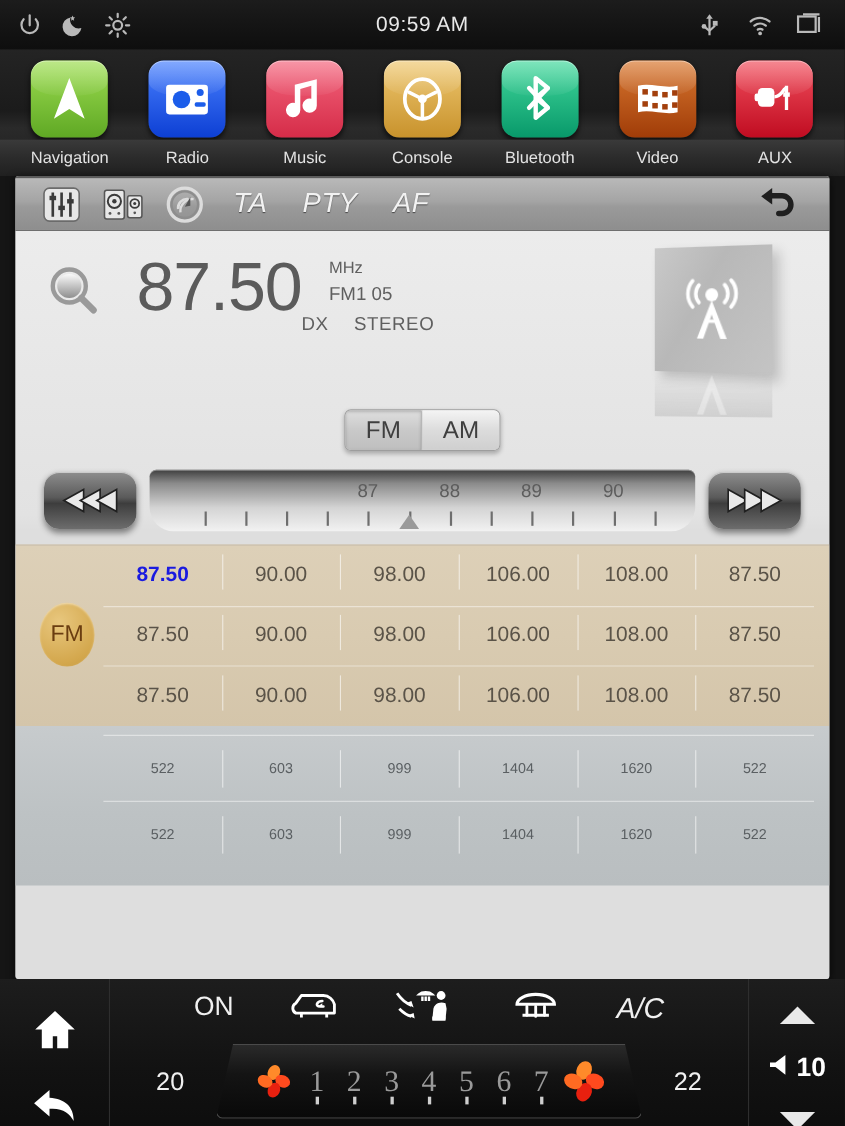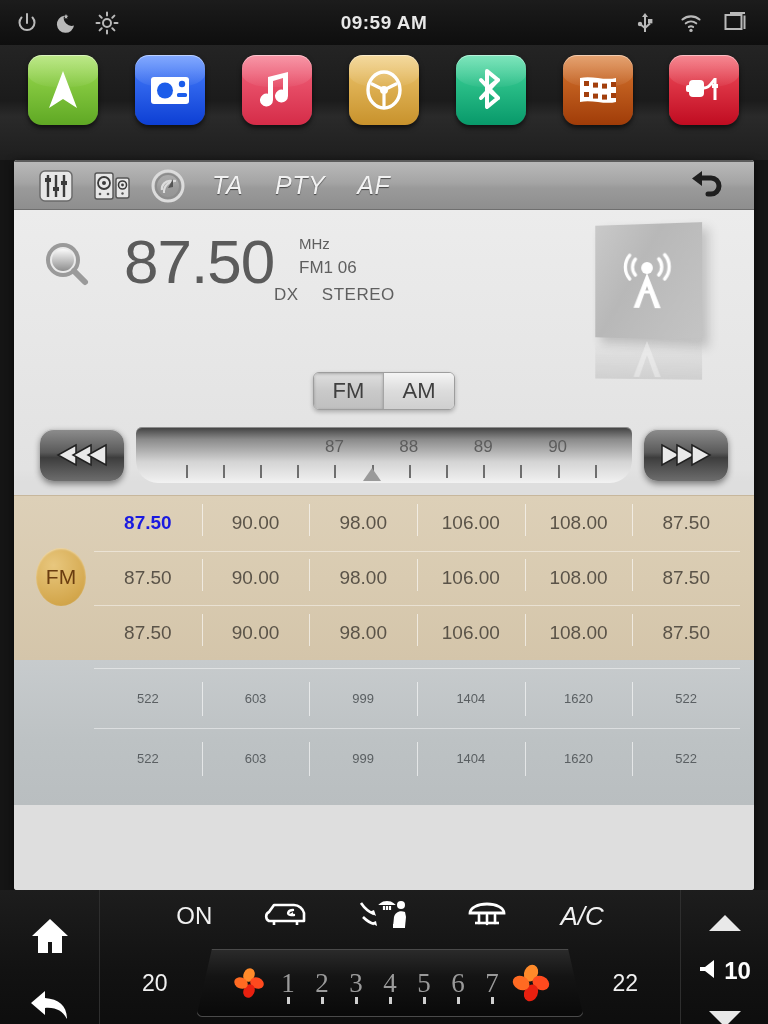--- a/index.html
+++ b/index.html
@@ -13,21 +13,21 @@
   .statusbar{
     position:absolute; top:0; left:0; width:768px; height:45px;
     background:linear-gradient(180deg,#1c1c1c 0%,#141414 55%,#0e0e0e 100%);
     display:flex; align-items:center;
   }
   .sb-left{ display:flex; align-items:center; gap:14px; padding-left:14px; }
   .sb-right{ display:flex; align-items:center; gap:20px; margin-left:auto; padding-right:18px; }
   .sb-ico{ width:26px; height:26px; display:flex; align-items:center; justify-content:center; }
   .sb-time{
     position:absolute; left:0; right:0; text-align:center;
-    color:#e8e8e8; font-size:19px; letter-spacing:.5px; pointer-events:none;font-weight:bold;
+    color:#e8e8e8; font-size:19px; letter-spacing:.5px; pointer-events:none;
   }
 
   
   .approw{
     position:absolute; top:45px; left:0; width:768px; height:115px;
     background:linear-gradient(180deg,#242424 0%,#1b1b1b 48%,#2a2a2a 62%,#1e1e1e 100%);
   }
   .apps{
     position:absolute; top:6px; left:0; width:768px; height:78px;
     display:flex; justify-content:space-around; align-items:center; padding:0 10px;
@@ -394,20 +394,29 @@
               <rect x="6" y="10" width="15" height="17" rx="4" fill="#fff"></rect>
               <rect x="3" y="15" width="5" height="7" rx="2" fill="#fff"></rect>
               <path d="M21 18c7 0 8-8 11-8" stroke="#fff" stroke-width="3" fill="none"></path>
               <path d="M32 8v22" stroke="#fff" stroke-width="3"></path>
               <rect x="29" y="14" width="6" height="4" fill="#fff"></rect>
             </svg>
         </div>
       </div>
 
     </div>
+    <div class="applabels">
+      <span>Navigation</span>
+      <span>Radio</span>
+      <span>Music</span>
+      <span>Console</span>
+      <span>Bluetooth</span>
+      <span>Video</span>
+      <span>AUX</span>
+    </div>
   </div>
 
   <div class="radio-panel">
 
     <div class="toolbar">
       <span class="tb-ico">
         <svg width="34" height="32" viewBox="0 0 34 32">
             <rect x="1" y="1" width="32" height="30" rx="5" fill="#e7e7e7" stroke="#6b6b6b" stroke-width="1.5"></rect>
             <g stroke="#3a3a3a" stroke-width="2.4">
               <path d="M9 5v22M17 5v22M25 5v22"></path>
@@ -464,21 +473,21 @@
                   <stop offset="0" stop-color="#fafafa"></stop>
                   <stop offset="1" stop-color="#8e8e8e"></stop>
                 </linearGradient>
               </defs>
               <path d="M34 33l11 11" stroke="#9a9a9a" stroke-width="6" stroke-linecap="round"></path>
             </svg>
         </span>
         <div class="freq-num">87.50</div>
         <div class="freq-meta">
           <span class="mhz">MHz</span>
-          <span class="band">FM1  06</span>
+          <span class="band">FM1  05</span>
         </div>
         <div class="freq-sub">
           <span>DX</span>
           <span>STEREO</span>
         </div>
 
         <div class="tower-card">
           <svg width="72" height="72" viewBox="0 0 72 72">
               <circle cx="36" cy="22" r="6" fill="#fff"></circle>
               <path d="M36 27L22 62h6l8-22 8 22h6z" fill="#fff"></path>

